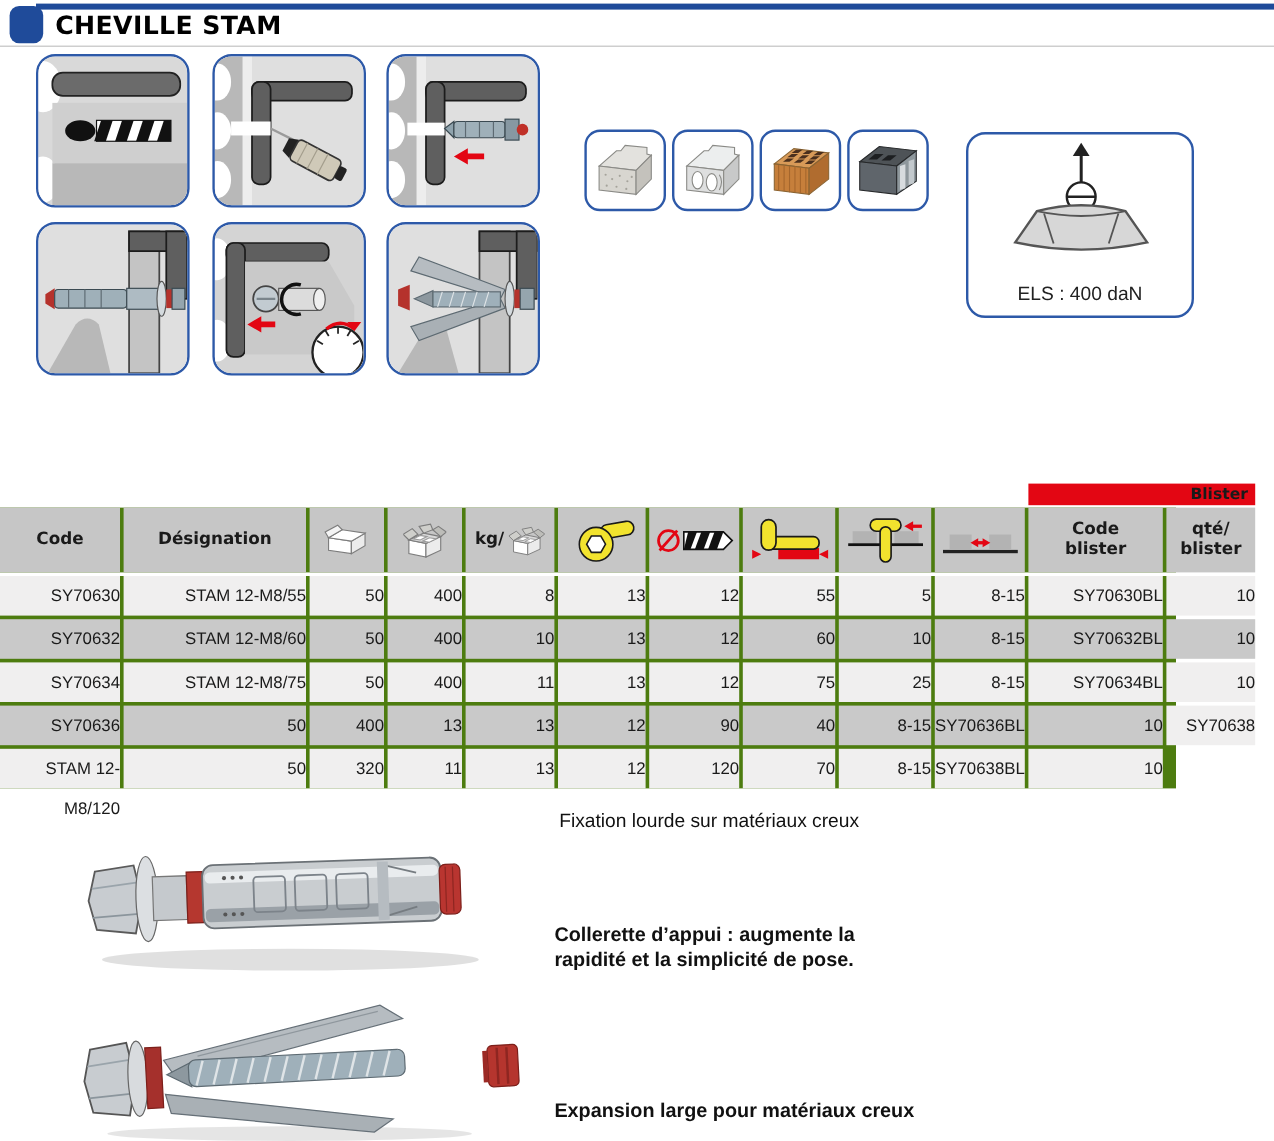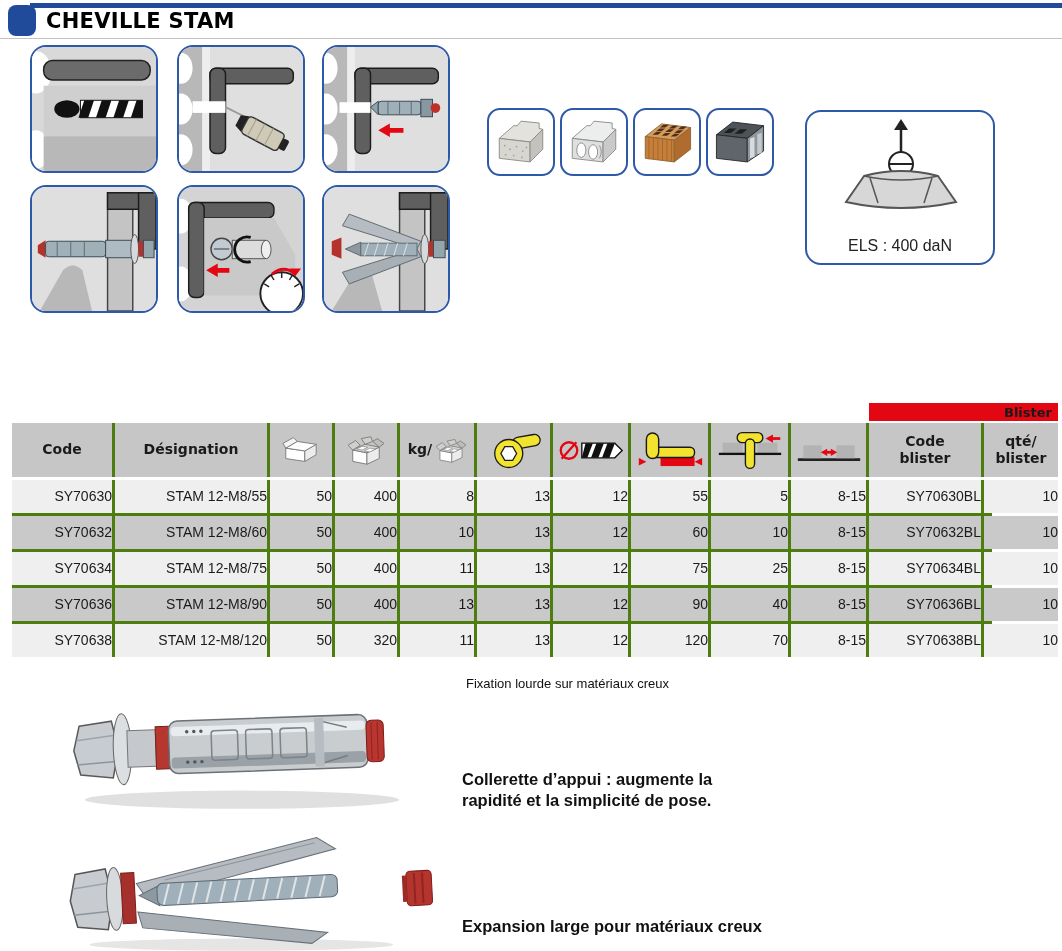--- a/index.html
+++ b/index.html
@@ -24,38 +24,38 @@
   .mat svg{width:58px;height:58px;}
 
   
   .els{position:absolute;left:805px;top:110px;width:190px;height:155px;border:2px solid #2d59a8;
        border-radius:16px;background:#fff;box-sizing:border-box;display:flex;flex-direction:column;
        align-items:center;justify-content:flex-end;padding-bottom:8px;}
   .els svg{position:absolute;top:6px;left:15px;}
   .els-label{font-size:16px;color:#222;}
 
   
-  .ptable{position:absolute;left:12px;top:403px;width:980px;}
+  .ptable{position:absolute;left:0;top:403px;width:980px;}
   .blister-banner{position:absolute;left:857px;top:0;width:189px;height:18px;background:#e30613;
                   display:flex;align-items:center;justify-content:flex-end;padding-right:6px;box-sizing:border-box;}
   .blister-banner span{font-family:"DejaVu Sans",sans-serif;font-weight:bold;font-size:13px;color:#1a1a1a;}
   .thead,.tbody{display:grid;grid-template-columns:100px 152px 62px 62px 74px 73px 75px 77px 77px 75px 112px 74px;
                 gap:3px;background:#4d7c0f;}
   .thead{margin-top:20px;}
   .tbody{margin-top:3px;}
   .hcell{background:#c6c6c6;height:54px;display:flex;align-items:center;justify-content:center;gap:4px;
          font-family:"DejaVu Sans",sans-serif;font-weight:bold;font-size:14px;color:#1a1a1a;text-align:center;}
   .hcell span{white-space:pre-line;line-height:1.25;}
   .tbody .cell{background:#f0efef;height:33px;line-height:33px;text-align:right;font-size:14px;color:#1a1a1a;}
   .tbody .cell.alt{background:#c9c9c9;}
 
   
   .photo{position:absolute;}
   .feat{position:absolute;color:#111;}
-  .feat.regular{font-size:13px;}
+  .feat.regular{font-size:16px;}
   .feat.bold{font-size:16.5px;font-weight:bold;line-height:1.3;white-space:pre-line;margin-top:36px;}
 </style>
 </head>
 <body>
 
 <div id="page">
 
   <div class="top-rule"></div>
   <div class="title-square"></div>
   <div class="page-title">CHEVILLE STAM</div>
@@ -404,21 +404,20 @@
         <div class="cell">400</div>
         <div class="cell">11</div>
         <div class="cell">13</div>
         <div class="cell">12</div>
         <div class="cell">75</div>
         <div class="cell">25</div>
         <div class="cell">8-15</div>
         <div class="cell">SY70634BL</div>
         <div class="cell">10</div>
         <div class="cell alt">SY70636</div>
-        <div class="cell alt">STAM 12-M8/90</div>
         <div class="cell alt">50</div>
         <div class="cell alt">400</div>
         <div class="cell alt">13</div>
         <div class="cell alt">13</div>
         <div class="cell alt">12</div>
         <div class="cell alt">90</div>
         <div class="cell alt">40</div>
         <div class="cell alt">8-15</div>
         <div class="cell alt">SY70636BL</div>
         <div class="cell alt">10</div>

